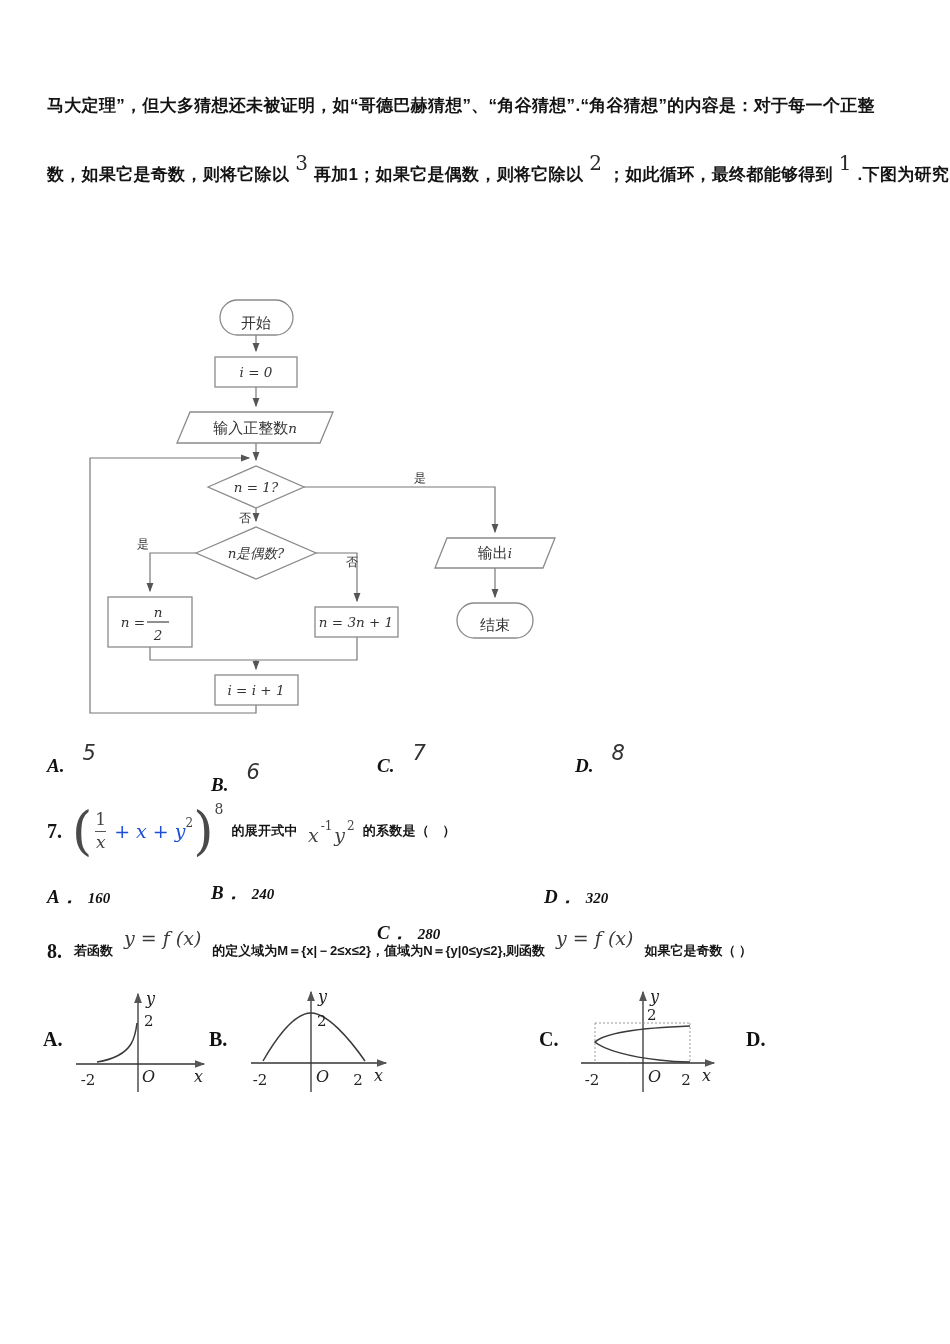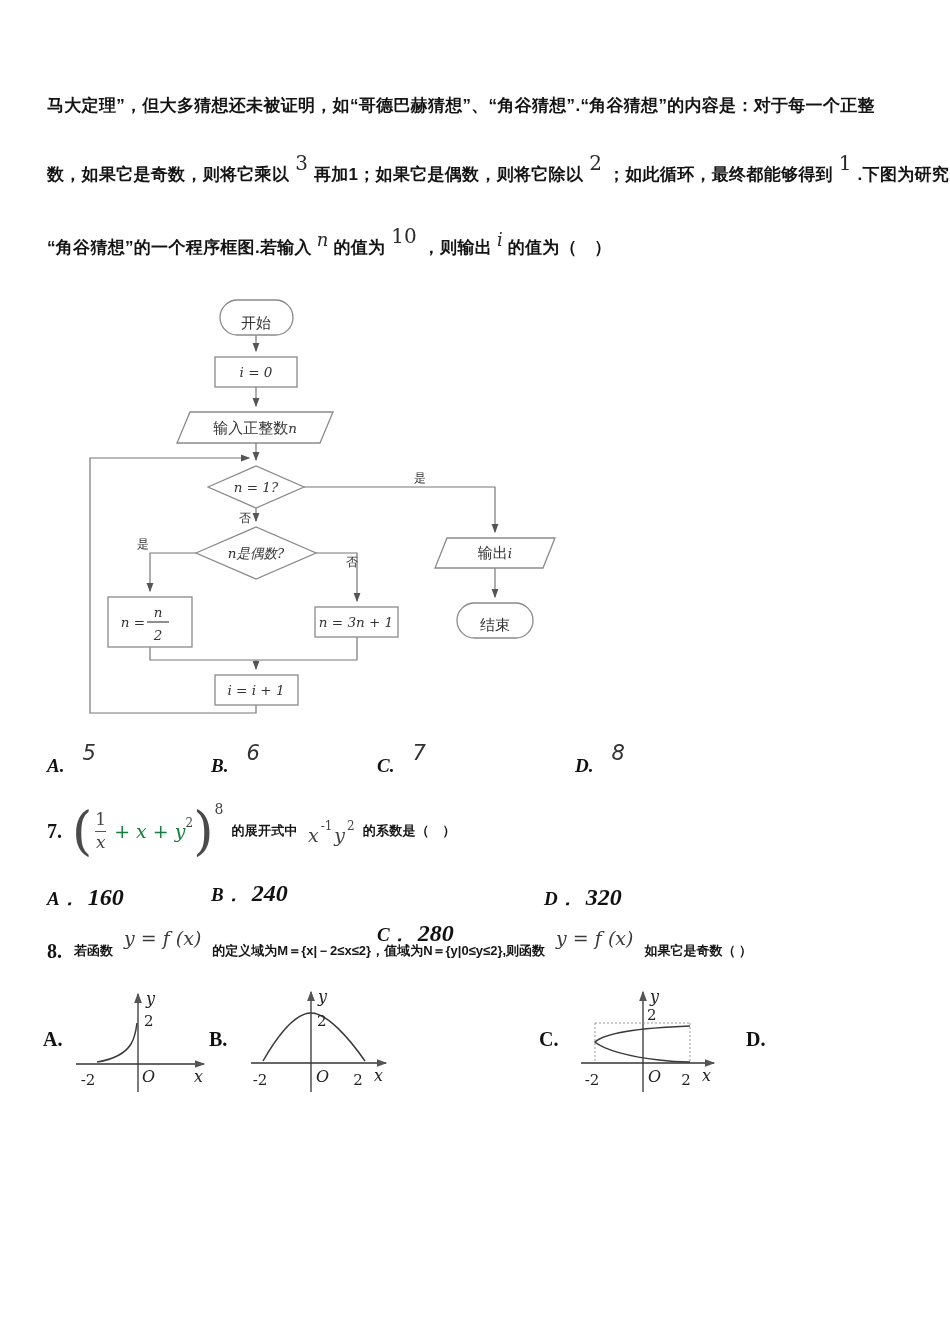--- a/index.html
+++ b/index.html
@@ -20,31 +20,31 @@
   .fc-line{fill:none;stroke:#777;stroke-width:1.2;}
   .fcn{font-family:"Liberation Serif",serif;font-size:15px;fill:#333;}
   .fcm{font-family:"DejaVu Serif",serif;font-style:italic;font-size:13.5px;fill:#333;}
   .fcs{font-family:"Liberation Serif",serif;font-size:12px;fill:#333;}
 
   
   .opt{position:absolute;white-space:nowrap;font-style:italic;}
   .opt-label{font-family:"Liberation Serif",serif;font-weight:700;font-size:19px;color:#111;}
   .opt-num{font-family:"DejaVu Sans",sans-serif;font-weight:400;font-size:21px;color:#333;
            position:relative;top:-12px;margin-left:18px;}
-  .opt-val2{font-family:"Liberation Serif",serif;font-weight:700;font-size:24px;color:#111;margin-left:9px;}
+  .opt-val2{font-family:"Liberation Serif",serif;font-weight:700;font-size:15px;color:#111;margin-left:9px;}
 
   
   .q7{position:absolute;left:47px;top:800px;height:62px;display:flex;align-items:center;white-space:nowrap;}
   .qnum{font-family:"Liberation Serif",serif;font-weight:700;font-size:20px;margin-right:10px;}
   .paren{font-family:"DejaVu Serif",serif;font-weight:400;font-size:52px;color:#4a4a4a;line-height:1;}
   .frac{display:inline-flex;flex-direction:column;align-items:center;margin:0 3px;
         font-family:"DejaVu Serif",serif;color:#444;font-size:17px;line-height:1.05;}
   .frac .bar{width:100%;border-top:1.5px solid #555;margin:2px 0;}
   .frac .den{font-style:italic;}
-  .fmrest{font-family:"DejaVu Serif",serif;font-style:italic;color:#15803d;font-size:19px;margin-left:5px;}
+  .fmrest{font-family:"DejaVu Serif",serif;font-style:italic;color:#1d4ed8;font-size:19px;margin-left:5px;}
   .msup{font-family:"DejaVu Serif",serif;font-size:12px;color:#444;position:relative;top:-8px;}
   .outer-sup{font-family:"DejaVu Serif",serif;font-size:14px;color:#444;position:relative;top:-22px;margin-left:1px;}
   .qtext{font-weight:700;font-size:13px;margin:0 8px;letter-spacing:.3px;}
   .term{font-family:"DejaVu Serif",serif;font-style:italic;color:#444;font-size:19px;position:relative;top:4px;margin:0 2px;}
 
   
   .q8{position:absolute;left:47px;top:928px;display:flex;align-items:center;white-space:nowrap;}
   .q8 .qtext{margin:0 2px;letter-spacing:0;}
   .fx{font-family:"DejaVu Serif",serif;font-style:italic;font-weight:400;color:#3a3a3a;
       font-size:19px;position:relative;top:-13px;margin:12px 9px;}
@@ -59,24 +59,21 @@
 </style>
 </head>
 <body>
 
 <div class="page">
 
   <div class="tl" style="top:94px;">
     <span>马大定理”，但大多猜想还未被证明，如“哥德巴赫猜想”、“角谷猜想”.“角谷猜想”的内容是：对于每一个正整</span>
   </div>
   <div class="tl" style="top:161px;">
-    <span>数，如果它是奇数，则将它乘以</span><span class="rn">3</span><span>再加1；如果它是偶数，则将它除以</span><span class="rn">2</span><span>；如此循环，最终都能够得到</span><span class="rn">1</span><span>.下图为研究</span>
-  </div>
-  <div class="tl" style="top:234px;">
-    <span>“角谷猜想”的一个程序框图.若输入</span><span class="rv">n</span><span>的值为</span><span class="rn">10</span><span>，则输出</span><span class="rv">i</span><span>的值为（　）</span>
+    <span>数，如果它是奇数，则将它除以</span><span class="rn">3</span><span>再加1；如果它是偶数，则将它除以</span><span class="rn">2</span><span>；如此循环，最终都能够得到</span><span class="rn">1</span><span>.下图为研究</span>
   </div>
 
   <svg class="fsvg" style="left:85px;top:296px;" width="472" height="424" viewBox="0 0 472 424">
     <defs>
       <marker id="arr" markerWidth="9" markerHeight="8" refX="7" refY="3" orient="auto">
         <path d="M0,0 L8,3 L0,6 z" fill="#555"></path>
       </marker>
     </defs>
 
     <g>
@@ -151,21 +148,21 @@
     </g>
 
     <g>
       <rect class="fc-shape" x="372" y="307" width="76" height="35" rx="17.5"></rect>
       <text class="fcn" x="410" y="334" text-anchor="middle">结束</text>
     </g>
   </svg>
 
   <div>
     <span class="opt" style="left:47px;top:753px;"><span class="opt-label">A.</span><span class="opt-num">5</span></span>
-    <span class="opt" style="left:211px;top:753px;"><span class="opt-label">B.</span><span class="opt-num">6</span></span>
+    <span class="opt" style="left:211px;top:772px;"><span class="opt-label">B.</span><span class="opt-num">6</span></span>
     <span class="opt" style="left:377px;top:753px;"><span class="opt-label">C.</span><span class="opt-num">7</span></span>
     <span class="opt" style="left:575px;top:753px;"><span class="opt-label">D.</span><span class="opt-num">8</span></span>
   </div>
 
   <div class="q7">
     <span class="qnum">7.</span>
     <span class="paren">(</span>
     <span class="frac">
       <span class="num">1</span>
       <span class="bar"></span>

